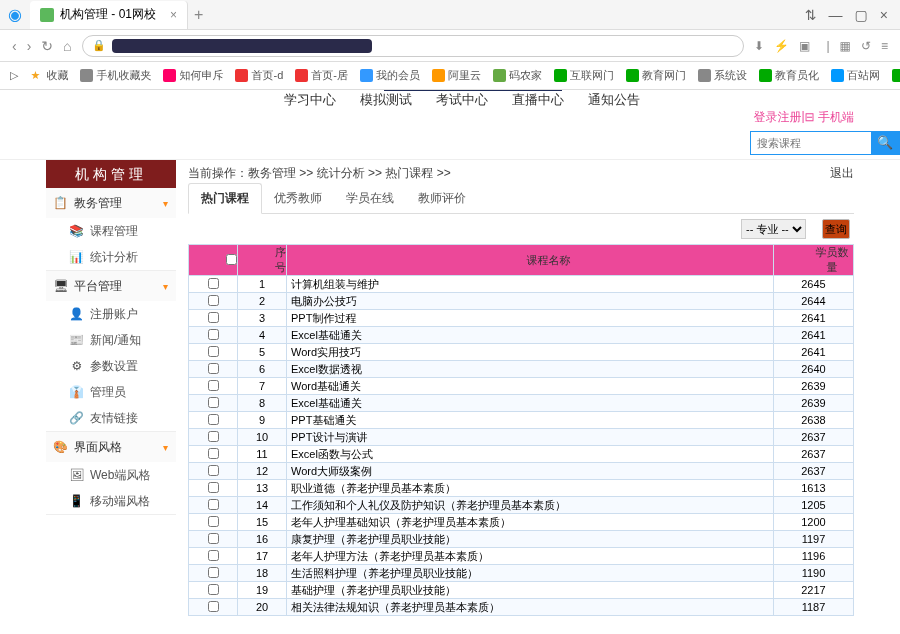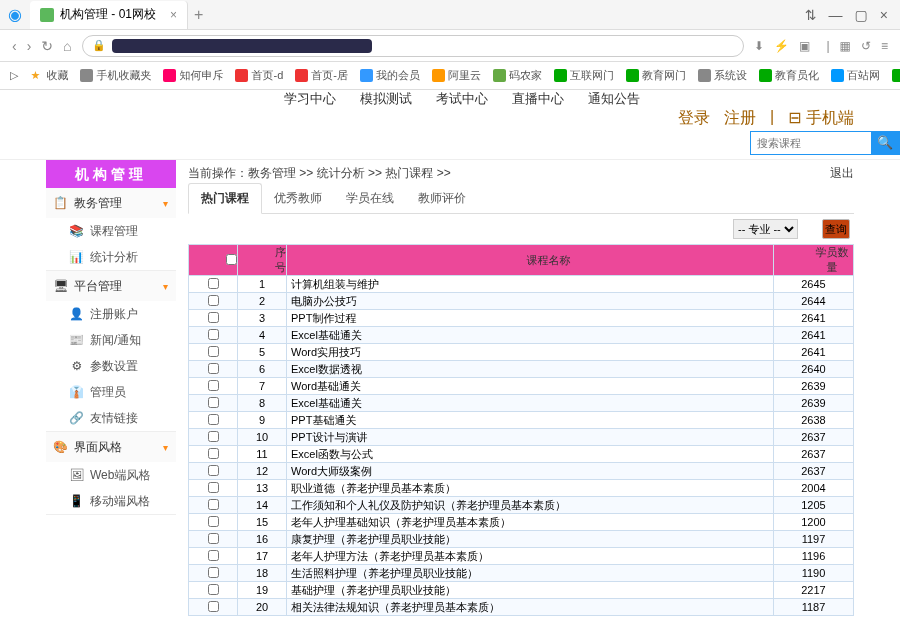--- a/index.html
+++ b/index.html
@@ -22,45 +22,45 @@
 .tool-right { display: flex; gap: 10px; color: #888; }
 
 .bookmarks { height: 28px; display: flex; align-items: center; gap: 12px; padding: 0 10px; border-bottom: 1px solid #ddd; font-size: 11px; color: #555; overflow: hidden; }
 .bookmarks .bm { display: flex; align-items: center; gap: 3px; white-space: nowrap; }
 .bookmarks .bm .bico { width: 13px; height: 13px; border-radius: 2px; display: inline-block; }
 
 
 .page-header { height: 36px; display: flex; align-items: center; background: #fff; flex-direction: column; }
 .logo-box { width: 178px; height: 36px; background: #1e2b58; margin-left: 46px; }
 .nav { display: flex; gap: 24px; margin-left: 24px; font-size: 13px; color: #333; }
-.user-links { margin-left: auto; margin-right: 46px; display: flex; gap: 14px; font-size: 16px; color: #a16207; }
+.user-links { margin-left: auto; margin-right: 46px; display: flex; font-size: 12px; color: #ec4899; }
 
 .search-row { height: 34px; display: flex; align-items: center; justify-content: flex-end; border-bottom: 1px solid #eee; }
 .search-box { border: 1px solid #2196f3; height: 24px; display: flex; }
 .search-box input { border: none; outline: none; width: 120px; padding: 0 6px; font-size: 11px; }
 .search-btn { width: 28px; background: #2196f3; display: flex; align-items: center; justify-content: center; color: #fff; font-size: 13px; }
 
 
 .content { display: flex; padding: 0 46px 0 46px; }
 .sidebar { width: 130px; flex-shrink: 0; }
-.sb-header { background: #d946ef; color: #fff; text-align: center; height: 28px; line-height: 28px; font-size: 14px; font-weight: bold; letter-spacing: 4px; }
+.sb-header { background: #7f1d1d; color: #fff; text-align: center; height: 28px; line-height: 28px; font-size: 14px; font-weight: normal; letter-spacing: 4px; }
 .sb-section { border-bottom: 1px solid #eee; }
 .sb-title { height: 30px; display: flex; align-items: center; padding: 0 8px; gap: 6px; font-size: 12px; color: #333; background: #fafafa; }
 .sb-title .chev { margin-left: auto; color: #ff8c1a; font-size: 10px; }
 .sb-item { height: 26px; display: flex; align-items: center; padding-left: 24px; gap: 6px; font-size: 12px; color: #555; }
 .sb-ico { width: 14px; height: 14px; display: inline-flex; align-items: center; justify-content: center; font-size: 12px; }
 
 .main { flex: 1; margin-left: 12px; }
 .breadcrumb-row { height: 26px; display: flex; align-items: center; font-size: 12px; color: #444; }
 .breadcrumb-row .exit { margin-left: auto; color: #404040; }
 .tabs-row { display: flex; border-bottom: 1px solid #ddd; height: 28px; align-items: flex-end; }
 .tabs-row .tab-pg { padding: 6px 12px; font-size: 12px; color: #555; }
 .tabs-row .tab-pg.active { border: 1px solid #ddd; border-bottom: 1px solid #fff; border-radius: 3px 3px 0 0; background: #fff; font-weight: bold; color: #333; position: relative; bottom: -1px; }
 
-.filter-row { height: 30px; display: flex; align-items: center; justify-content: flex-end; gap: 24px; padding-right: 4px; }
+.filter-row { height: 30px; display: flex; align-items: center; justify-content: flex-end; gap: 16px; padding-right: 4px; }
 .filter-row select { font-size: 11px; height: 20px; border: 1px solid #ccc; }
 .filter-row .qbtn { background: #c2410c; border: 1px solid #bbb; height: 20px; width: 28px; font-size: 11px; border-radius: 2px; }
 
 table.data { width: 100%; border-collapse: collapse; font-size: 11px; }
 table.data th { background: #ec4899; border: 1px solid #cde; height: 22px; font-weight: normal; color: #333; padding-left: 37px; }
 table.data td { border: 1px solid #cde; height: 17px; padding: 0 4px; }
 table.data tr:nth-child(even) td { background: #f6faff; }
 .col-chk { width: 24px; text-align: center; }
 .col-idx { width: 40px; text-align: center; }
 .col-cnt { width: 80px; text-align: center; }
@@ -349,21 +349,21 @@
           <tr>
             <td class="col-chk"><input type="checkbox" class="cb" style=""></td>
             <td class="col-idx">12</td>
             <td>Word大师级案例</td>
             <td class="col-cnt">2637</td>
           </tr>
           <tr>
             <td class="col-chk"><input type="checkbox" class="cb" style=""></td>
             <td class="col-idx">13</td>
             <td>职业道德（养老护理员基本素质）</td>
-            <td class="col-cnt">2004</td>
+            <td class="col-cnt">1613</td>
           </tr>
           <tr>
             <td class="col-chk"><input type="checkbox" class="cb" style=""></td>
             <td class="col-idx">14</td>
             <td>工作须知和个人礼仪及防护知识（养老护理员基本素质）</td>
             <td class="col-cnt">1205</td>
           </tr>
           <tr>
             <td class="col-chk"><input type="checkbox" class="cb" style=""></td>
             <td class="col-idx">15</td>

